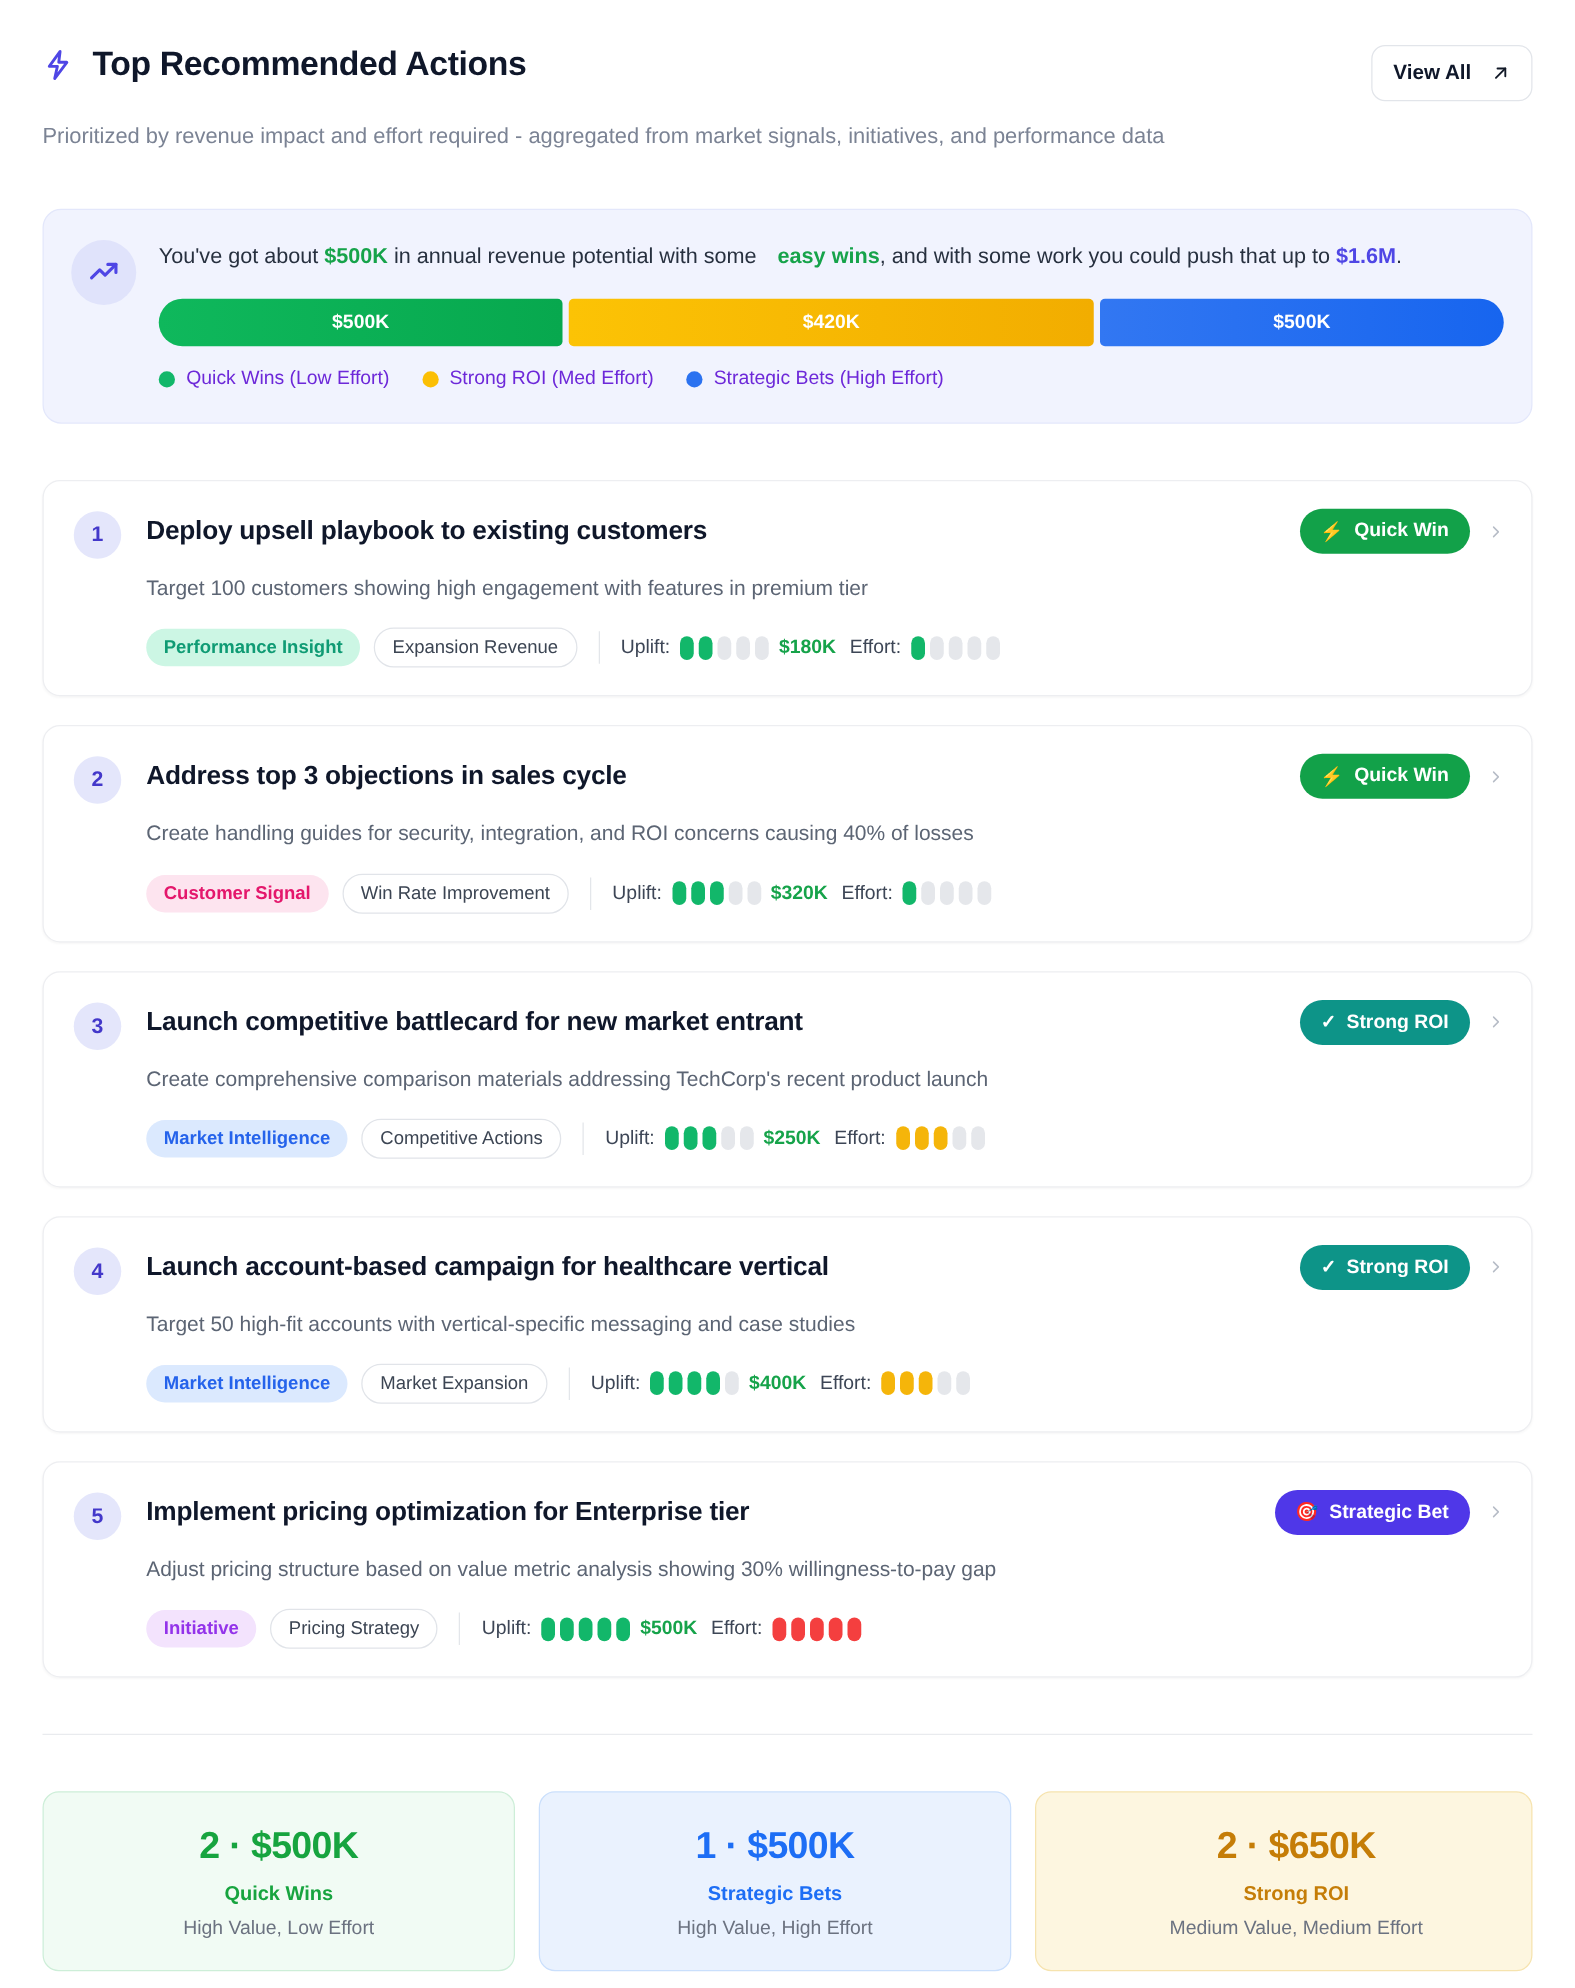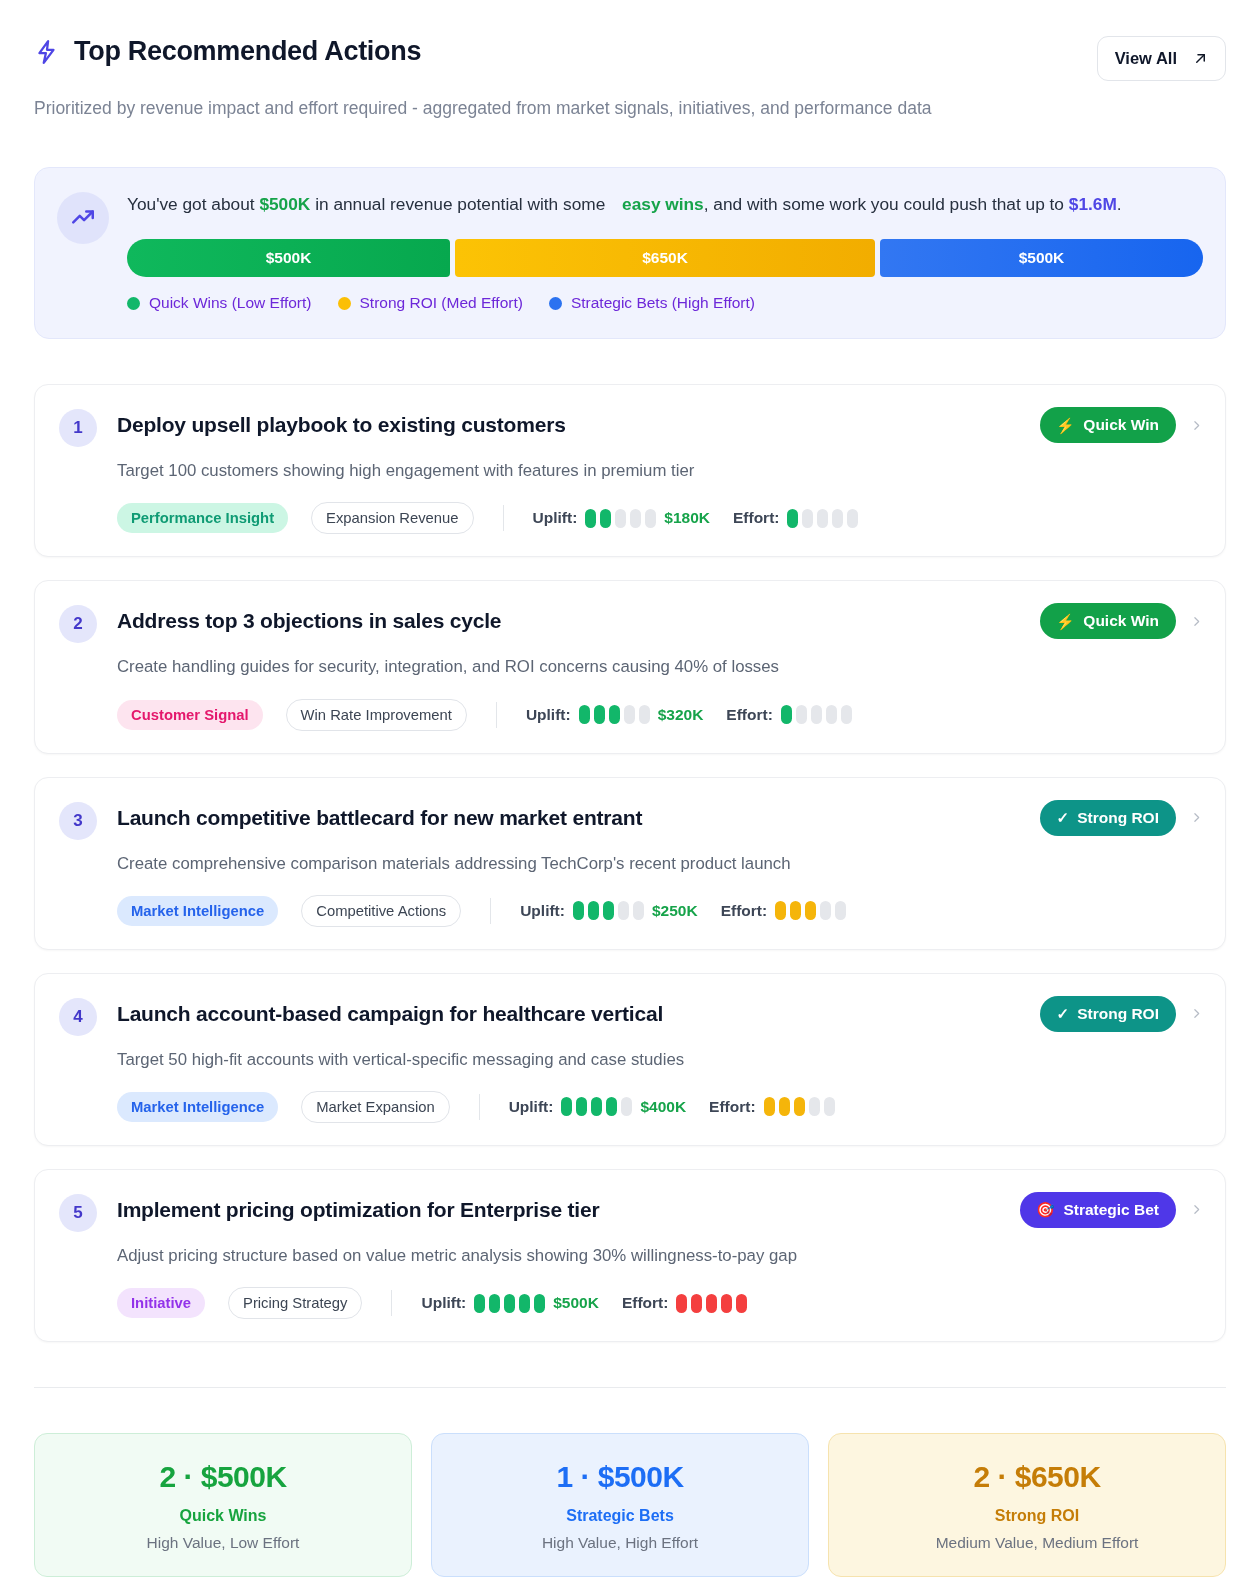--- a/index.html
+++ b/index.html
@@ -173,21 +173,21 @@
     margin-top: 15px;
     font-size: 16.8px;
     color: #5c6574;
     line-height: 1.5;
   }
 
   .meta-row {
     margin-top: 19px;
     display: flex;
     align-items: center;
-    gap: 23px;
+    gap: 11px;
     flex-wrap: nowrap;
   }
   .tag {
     border-radius: 999px;
     padding: 7px 14px;
     font-size: 14.8px;
     font-weight: bold;
     white-space: nowrap;
   }
   .tag.outline {
@@ -198,21 +198,21 @@
   }
   .divider-v {
     width: 1px; height: 26px; background: #e3e6ea; margin: 0 6px;
     flex: 0 0 auto;
   }
   .metric {
     display: flex; align-items: center; gap: 8px;
     font-size: 15.5px; color: #3d4656;
     white-space: nowrap;
   }
-  .metric .lbl { font-weight: bold; }
+  .metric .lbl { font-weight: normal; }
   .pips { display: flex; gap: 4px; }
   .pip { width: 11px; height: 19px; border-radius: 6px; background: #e5e7eb; }
   .metric .val { font-weight: bold; color: #16a34a; }
 
   
   .footer-divider {
     margin: 45px 0 0 0;
     height: 1px;
     background: #e9ebee;
   }
@@ -268,21 +268,21 @@
           </svg>
         </span>
       </div>
       <div class="banner-body">
         <div class="banner-text">
           <span>You've got about </span><span class="hl-green">$500K</span><span> in annual revenue potential with some </span><span class="hl-bold">easy wins</span><span>, and with some work you could push that up to </span><span class="hl-indigo">$1.6M</span><span>.</span>
         </div>
 
         <div class="seg-bar">
           <div class="seg s1" style="flex-grow: 30;">$500K</div>
-          <div class="seg s2" style="flex-grow: 39;">$650K</div>
+          <div class="seg s2" style="flex-grow: 39;">$420K</div>
           <div class="seg s3" style="flex-grow: 30;">$500K</div>
         </div>
 
         <div class="legend">
           <div class="legend-item">
             <span class="dot" style="background:#12b76a"></span>
             <span>Quick Wins (Low Effort)</span>
           </div>
           <div class="legend-item">
             <span class="dot" style="background:#fbbf05"></span>

